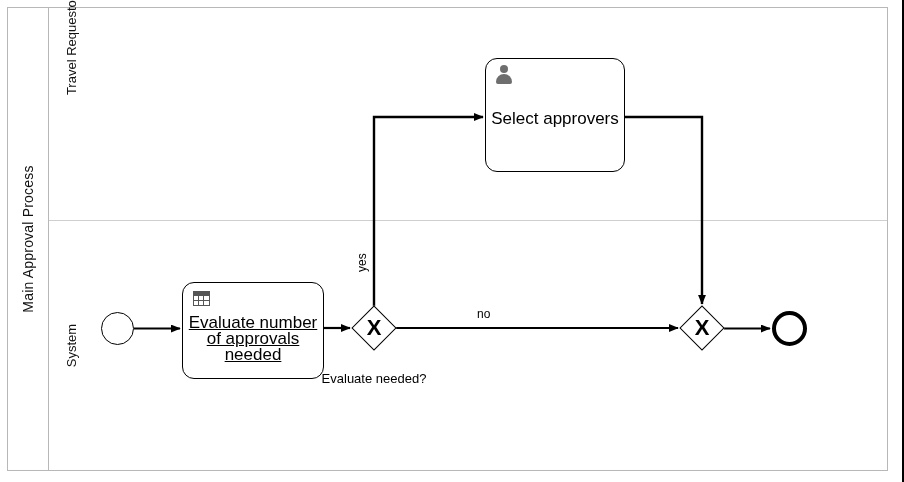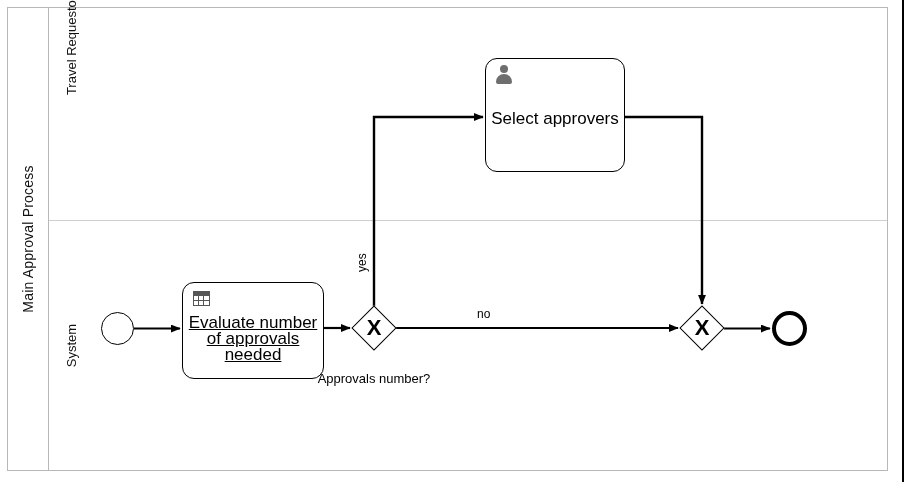--- a/index.html
+++ b/index.html
@@ -361,18 +361,18 @@
 
     <div class="gateway" id="gw-merge">
       <div class="diamond"></div>
       <div class="xmark">X</div>
     </div>
 
     <div class="event event-end"></div>
 
     <div class="flow-label" id="label-yes">yes</div>
     <div class="flow-label" id="label-no">no</div>
-    <div class="flow-label" id="label-gateway">Approvals number?</div>
+    <div class="flow-label" id="label-gateway">Evaluate needed?</div>
 
   </div>
 
   <div class="frame-right"></div>
 </div>
 
 </body></html>

